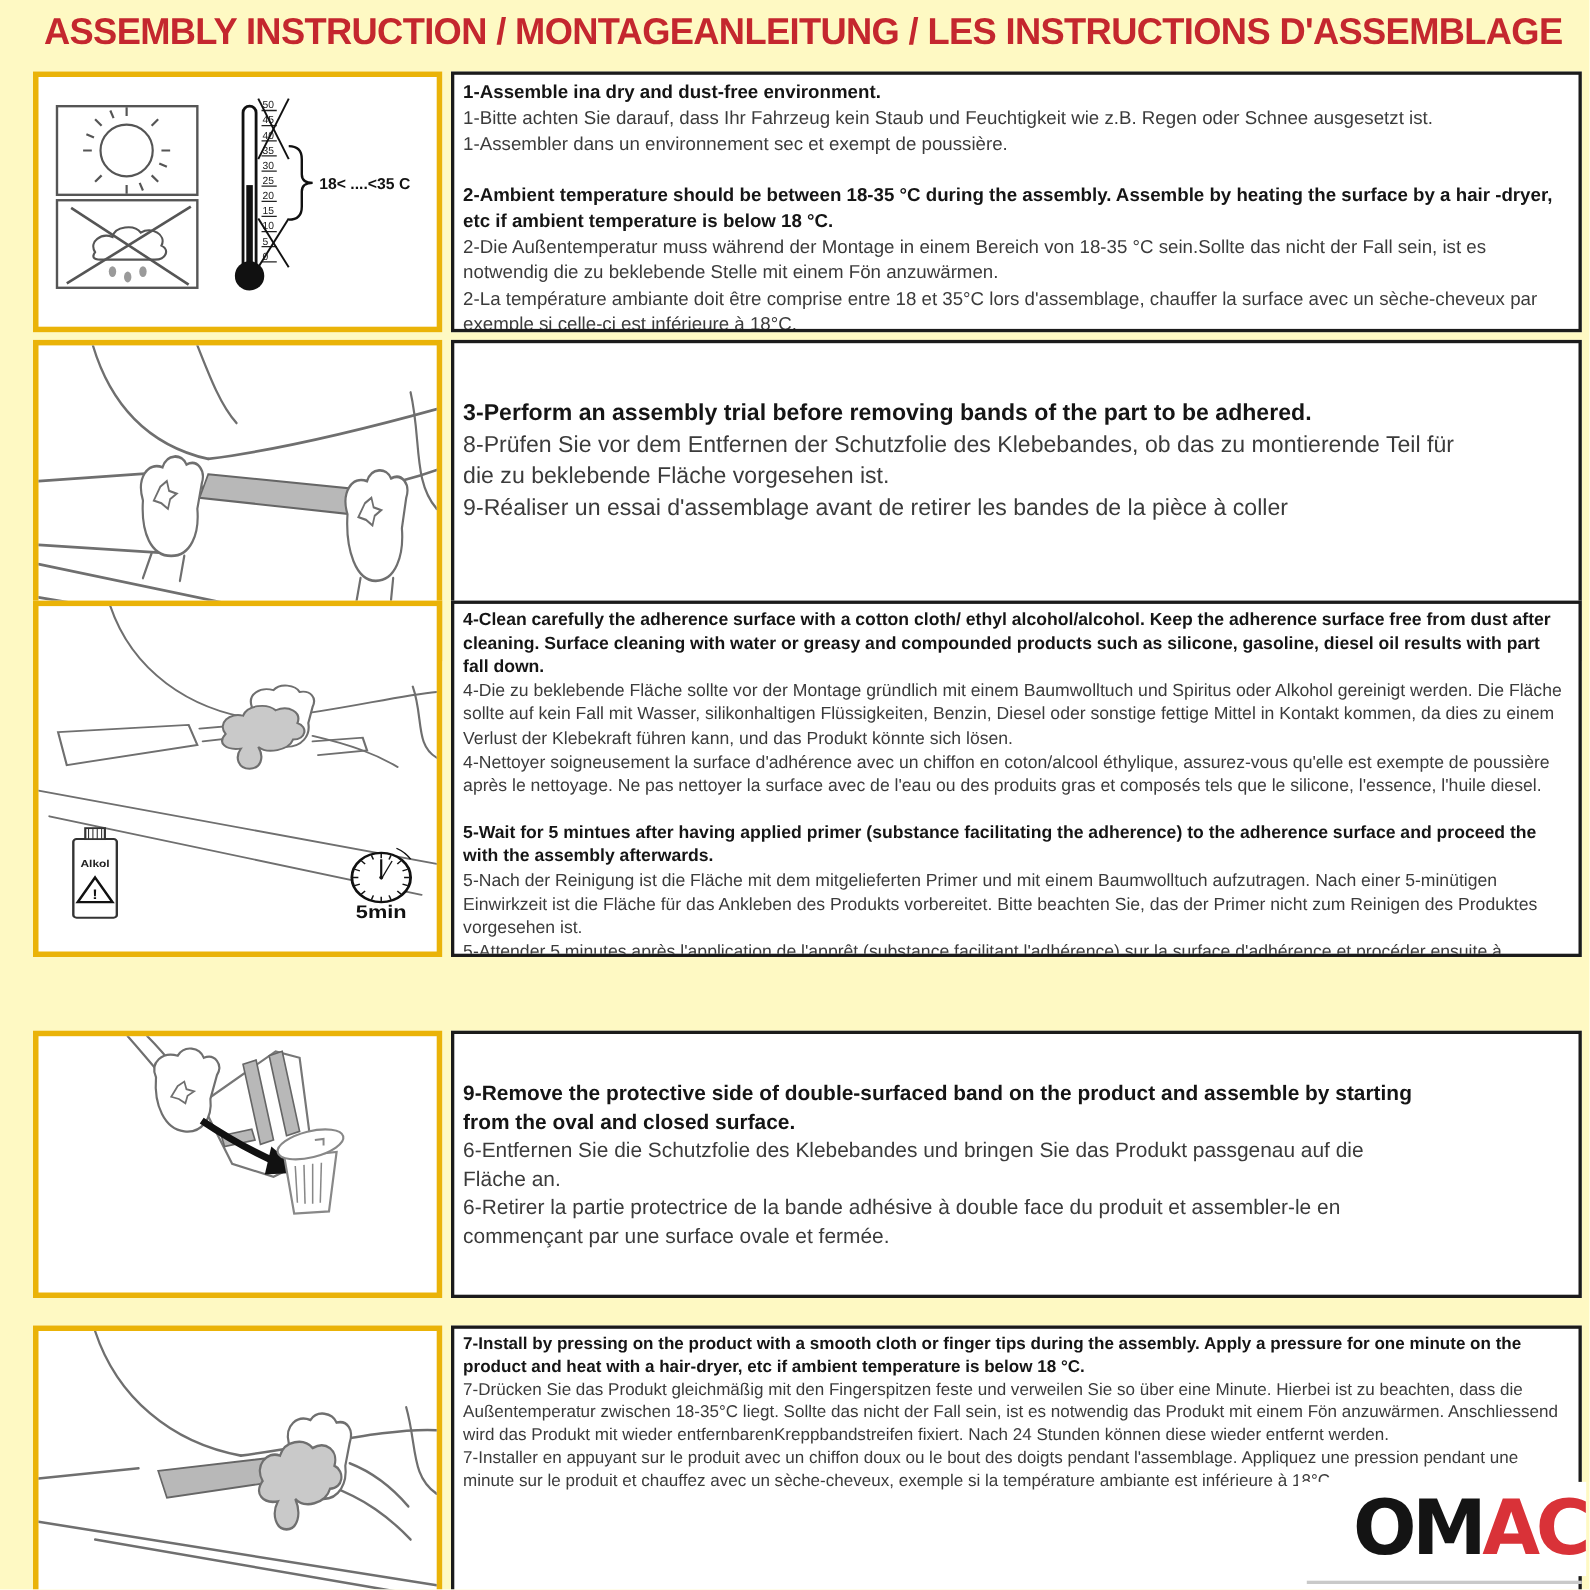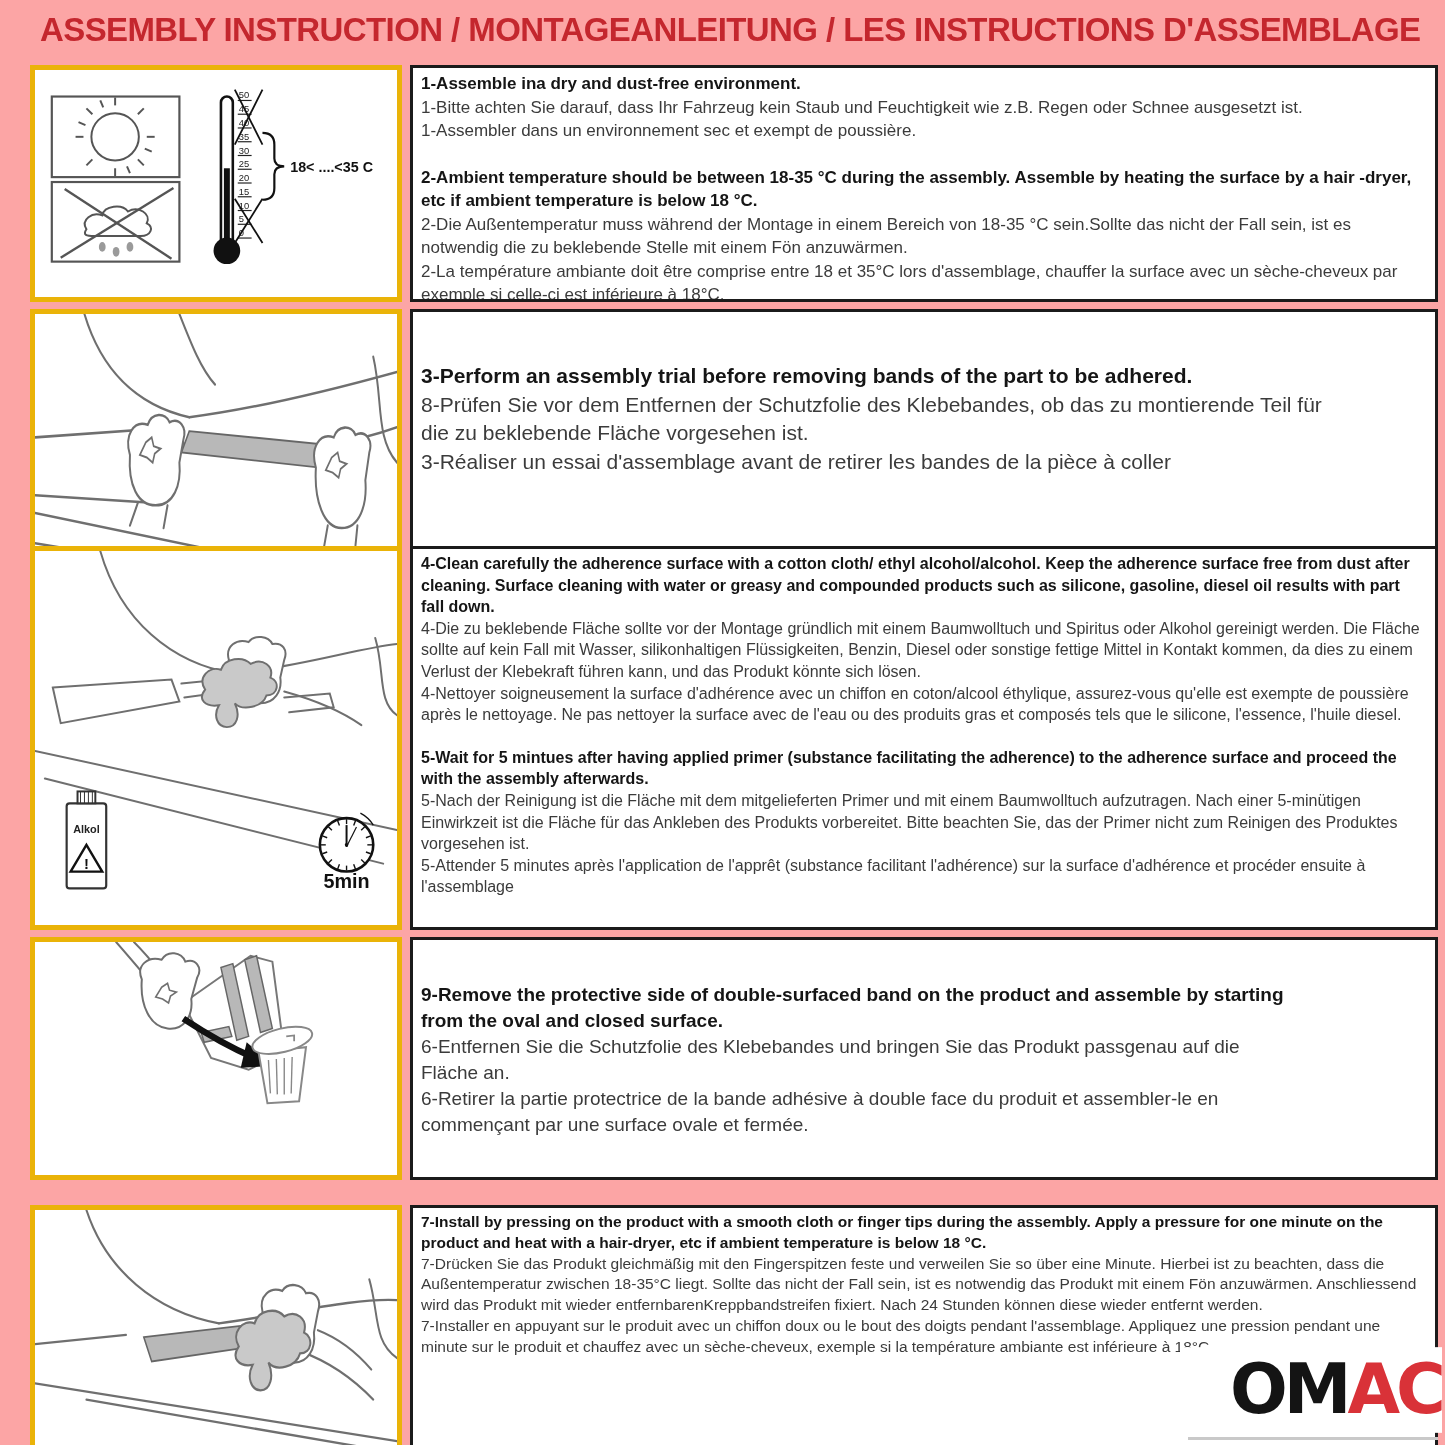--- a/index.html
+++ b/index.html
@@ -1,36 +1,36 @@
 <!DOCTYPE html>
 <html><head>
 <meta charset="utf-8">
 <style>
   html,body{margin:0;padding:0;background:#ffffff;}
-  .page{position:relative;width:1445px;height:1445px;background:#fca5a5;overflow:hidden;
+  .page{position:relative;width:1445px;height:1445px;background:#fef9c3;overflow:hidden;
         font-family:"Liberation Sans",sans-serif;}
   .title{position:absolute;left:40px;top:10px;font-size:34px;font-weight:bold;color:#c4272e;
          letter-spacing:-0.6px;white-space:nowrap;transform:scaleX(0.97);transform-origin:left center;}
   .illus{position:absolute;left:30px;width:372px;border:5px solid #eab308;background:#fff;box-sizing:border-box;}
   .textbox{position:absolute;left:410px;width:1028px;border:3px solid #1b1b1b;background:#fff;
            box-sizing:border-box;padding:4px 10px 0 8px;overflow:hidden;}
   .illus svg{display:block;width:100%;height:100%;}
   svg text{font-family:"Liberation Sans",sans-serif;}
   p{margin:0;color:#3b3b3b;}
   p.en{font-weight:bold;color:#151515;}
   .t1 p{font-size:17px;line-height:23.5px;}
   .t2{padding-top:50px;}
   .t2 p{font-size:21px;line-height:28.5px;max-width:905px;}
   .t3 p{font-size:16px;line-height:21.6px;}
   .t4{padding-top:42px;}
   .t4 p{font-size:19px;line-height:26px;max-width:880px;}
   .t5 p{font-size:15.5px;line-height:20.8px;}
   .r1{top:65px;height:237px;}
   .r2{top:309px;height:292px;}
-  .r3{top:546px;height:384px;}
+  .r3{top:546px;height:324px;}
   .r4{top:937px;height:243px;}
   .r5{top:1205px;height:247px;}
   .logo{position:absolute;left:1180px;top:1348px;width:262px;height:84px;background:#fff;
         display:flex;align-items:center;justify-content:flex-end;
         font-family:"DejaVu Sans","Liberation Sans",sans-serif;font-weight:bold;font-size:68px;
         letter-spacing:-4px;line-height:1;transform:scaleY(1.02);}
   .logo .lb{color:#141414;}
   .logo .lr{color:#d93238;}
   .logo-underline{position:absolute;left:1188px;top:1437px;width:250px;height:3px;background:#c9c9c9;}
   .stroke-car{stroke:#6f6f6f;stroke-width:2;fill:none;stroke-linecap:round;}
@@ -156,21 +156,21 @@
       <g>
         <path class="hand" d="M284,122 C278,106 288,94 302,98 C306,88 320,88 324,96 C334,92 342,100 338,110 L334,132 C336,152 328,170 310,170 C292,170 282,148 284,122 Z"></path>
         <path d="M300,114 l6,-4 2,7 7,2 -6,4 -2,7 -6,-4 -7,-2 Z" fill="none" stroke="#6f6f6f" stroke-width="1.6"></path>
         <path class="stroke-car" d="M296,168 L292,186 M326,168 L324,184"></path>
       </g>
     </svg>
   </div>
   <div class="textbox t2 r2">
     <p class="en">3-Perform an assembly trial before removing bands of the part to be adhered.</p>
     <p>8-Prüfen Sie vor dem Entfernen der Schutzfolie des Klebebandes, ob das zu montierende Teil für die zu beklebende Fläche vorgesehen ist.</p>
-    <p>3-Réaliser un essai d'assemblage avant de retirer les bandes de la pièce à coller</p>
+    <p>9-Réaliser un essai d'assemblage avant de retirer les bandes de la pièce à coller</p>
   </div>
 
   <div class="illus r3">
     <svg viewBox="0 0 366 378" preserveAspectRatio="none">
       <g class="stroke-car">
         <path d="M66,0 C86,70 138,114 202,124"></path>
         <path d="M202,124 C272,116 328,98 366,94"></path>
         <path d="M344,88 C354,122 346,152 366,166"></path>
         <path d="M18,138 L138,130 L146,152 L26,174 Z"></path>
         <path d="M148,134 L178,131 L181,144 L151,148"></path>

